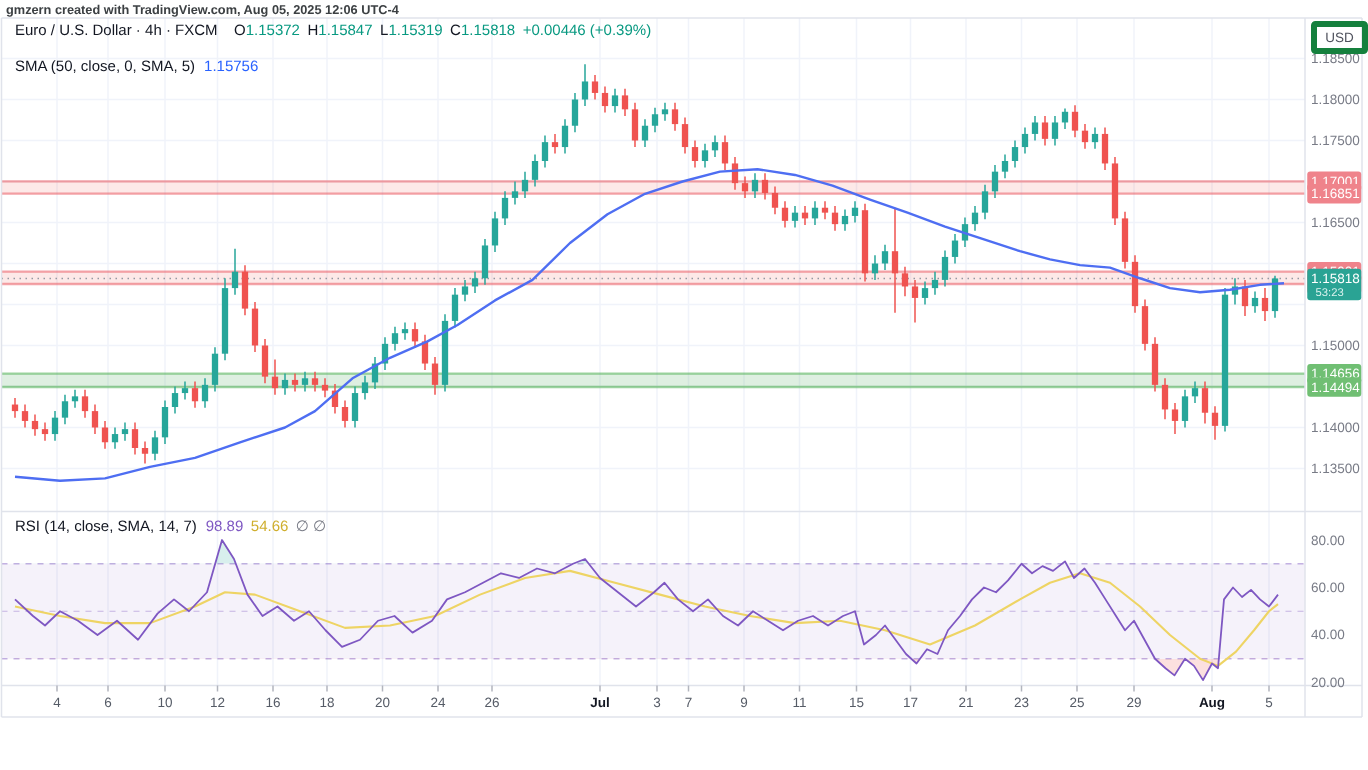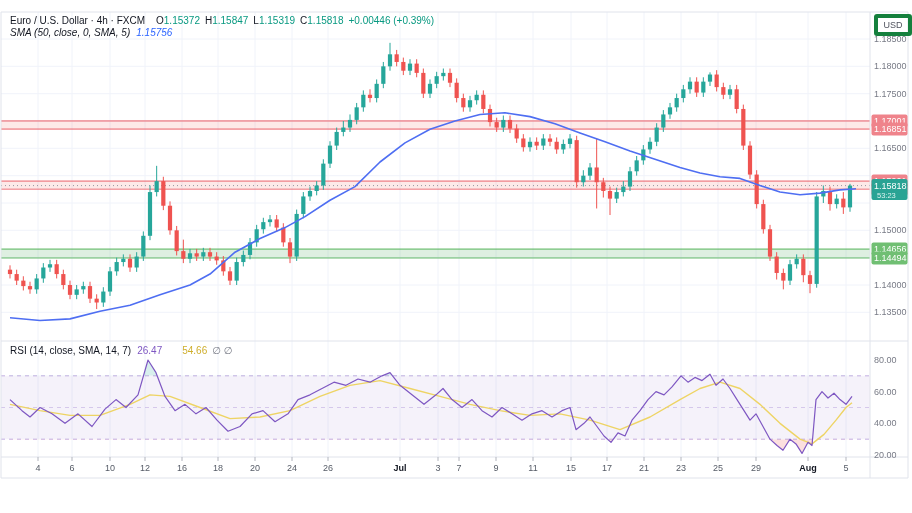--- a/index.html
+++ b/index.html
@@ -1,41 +1,42 @@
 <!DOCTYPE html>
 <html><head>
 <meta charset="utf-8">
 <style>
   html,body{margin:0;padding:0;background:#fff;}
   .stage{position:relative;width:912px;height:513px;background:#ffffff;
          font-family:"Liberation Sans",sans-serif;overflow:hidden;}
   .watermark{position:absolute;left:4px;top:1px;font-size:8.5px;font-weight:700;color:#3c4043;}
   .legend{position:absolute;left:10px;font-size:10px;color:#131722;white-space:nowrap;}
   .legend-row1{top:15px;}
-  .legend-row2{top:27px;color:#131722;font-style:italic;}
+  .legend-row2{top:39px;color:#131722;}
   .legend .sym{margin-right:6px;}
   .legend .ohlc-k{margin-left:5px;color:#131722;}
   .legend .ohlc-v{color:#089981;}
   .legend .chg{margin-left:5px;color:#089981;}
   .legend .sma-v{margin-left:6px;color:#2962ff;}
   .rsi-legend{position:absolute;left:10px;top:345px;font-size:10px;color:#131722;white-space:nowrap;}
   .rsi-legend .v1{margin-left:6px;color:#7e57c2;}
-  .rsi-legend .v2{margin-left:20px;color:#cfae2d;}
+  .rsi-legend .v2{margin-left:5px;color:#cfae2d;}
   .rsi-legend .v3{margin-left:5px;color:#787b86;}
   .usd-box{position:absolute;left:874px;top:14px;width:30px;height:14px;border:4px solid #15803d;
            border-radius:3px;font-size:9px;color:#50535e;display:flex;align-items:center;justify-content:center;}
   .logo{position:absolute;left:8px;top:514px;display:flex;align-items:center;gap:6px;font-family:Liberation Mono, monospace;}
   .logo-text{font-size:17px;font-weight:700;color:#131722;letter-spacing:-0.3px;}
   svg text{font-family:"Liberation Sans",sans-serif;}
 </style>
 </head>
 <body>
 
 <div class="stage">
 
+  <div class="watermark">gmzern created with TradingView.com, Aug 05, 2025 12:06 UTC-4</div>
 
   <svg id="chart" width="912" height="513" viewBox="0 0 912 513" style="position:absolute;left:0;top:0;">
       <g>
         <line x1="1" y1="39.0" x2="870" y2="39.0" stroke="#f0f3fa"></line>
         <line x1="1" y1="66.3" x2="870" y2="66.3" stroke="#f0f3fa"></line>
         <line x1="1" y1="93.7" x2="870" y2="93.7" stroke="#f0f3fa"></line>
         <line x1="1" y1="121.0" x2="870" y2="121.0" stroke="#f0f3fa"></line>
         <line x1="1" y1="148.3" x2="870" y2="148.3" stroke="#f0f3fa"></line>
         <line x1="1" y1="175.7" x2="870" y2="175.7" stroke="#f0f3fa"></line>
         <line x1="1" y1="203.0" x2="870" y2="203.0" stroke="#f0f3fa"></line>
@@ -446,21 +447,21 @@
 
   <div class="legend legend-row1">
     <span class="sym">Euro / U.S. Dollar · 4h · FXCM</span><span class="ohlc-k">O</span><span class="ohlc-v">1.15372</span><span class="ohlc-k">H</span><span class="ohlc-v">1.15847</span><span class="ohlc-k">L</span><span class="ohlc-v">1.15319</span><span class="ohlc-k">C</span><span class="ohlc-v">1.15818</span><span class="chg">+0.00446 (+0.39%)</span>
   </div>
 
   <div class="legend legend-row2">
     <span>SMA (50, close, 0, SMA, 5)</span><span class="sma-v">1.15756</span>
   </div>
 
   <div class="rsi-legend">
-    <span>RSI (14, close, SMA, 14, 7)</span><span class="v1">26.47</span><span class="v2">54.66</span><span class="v3">∅ ∅</span>
+    <span>RSI (14, close, SMA, 14, 7)</span><span class="v1">98.89</span><span class="v2">54.66</span><span class="v3">∅ ∅</span>
   </div>
 
   <div class="usd-box">USD</div>
 
   <div class="logo">
     <span>
       <svg width="22" height="20" viewBox="0 0 28 22">
         <path d="M2 3 h11 v5 h-5.5 v11 h-5.5 z" fill="#131722"></path>
         <path d="M14.5 3 h11.5 l-8.2 16 h-6.4 l6.2-11 h-3.1 z" fill="#131722"></path>
       </svg>

